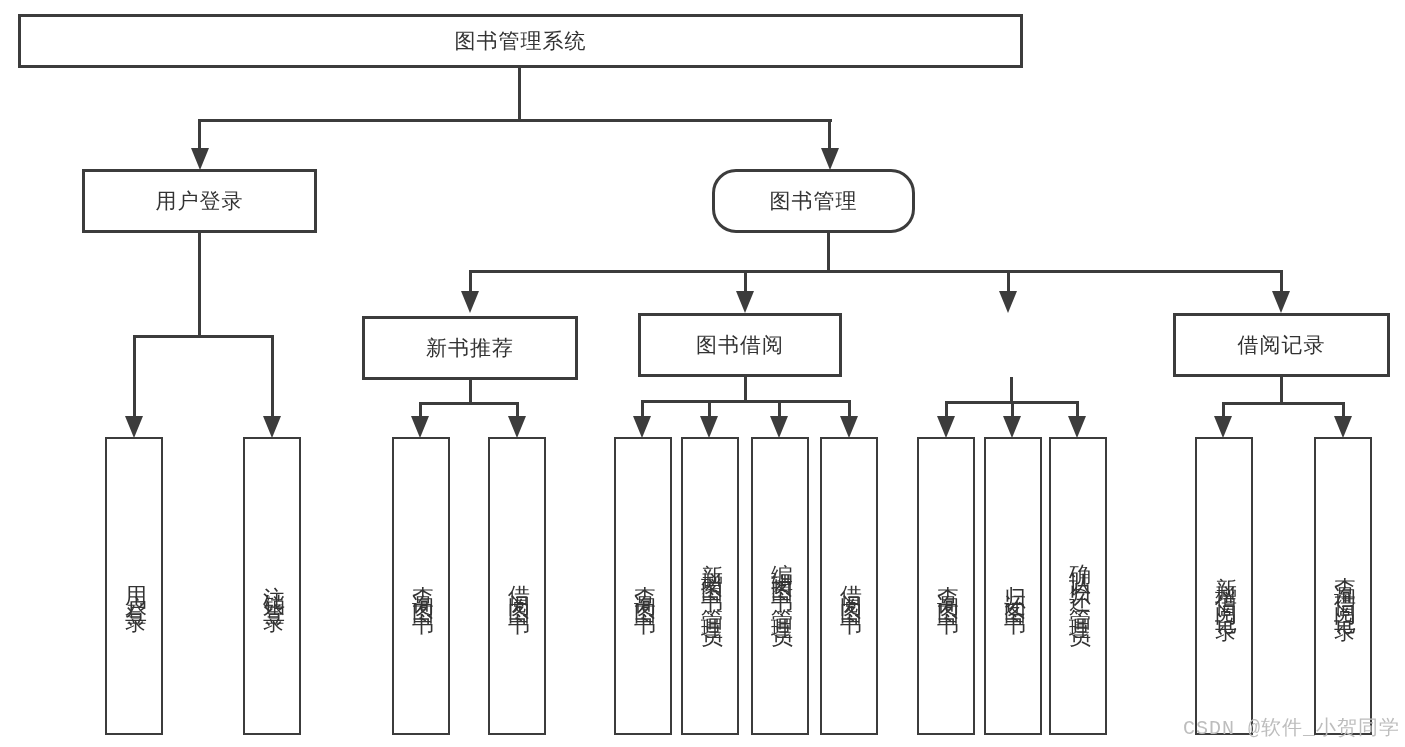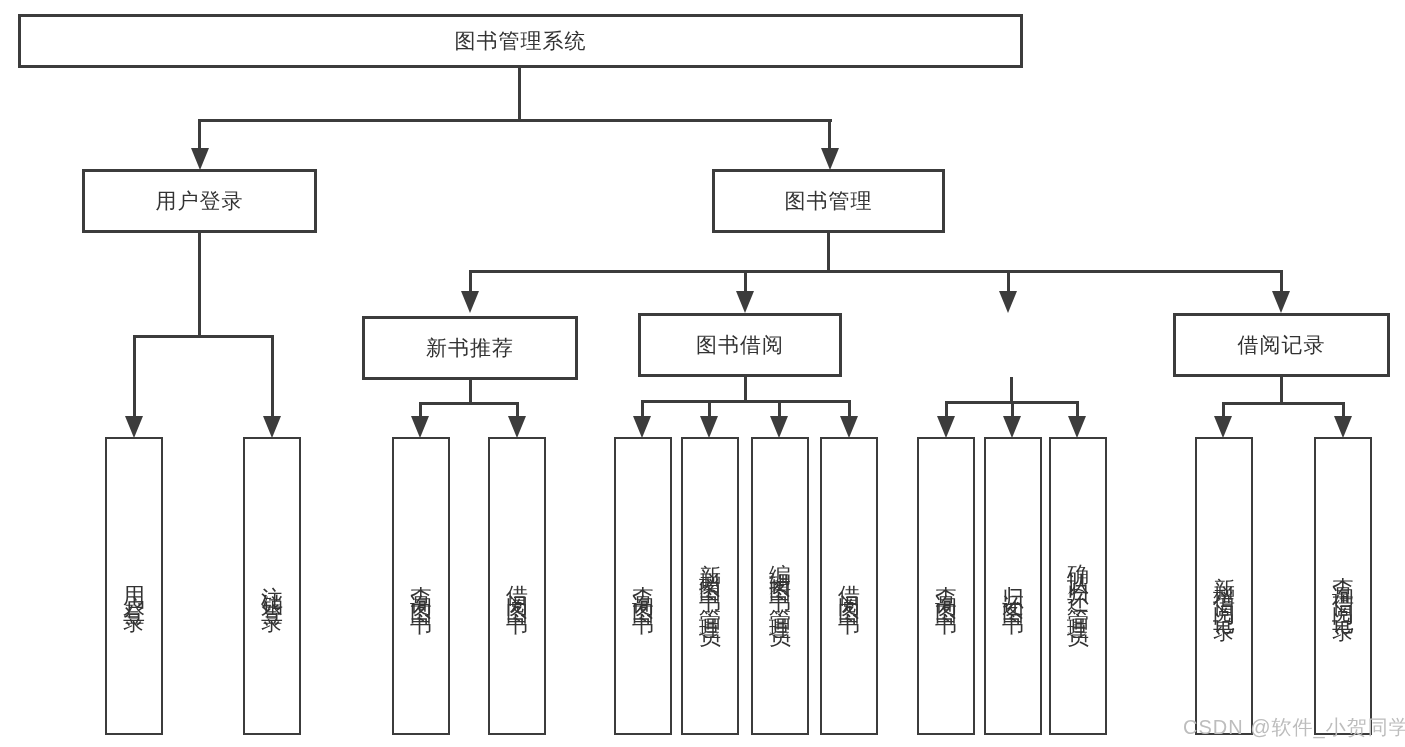--- a/index.html
+++ b/index.html
@@ -1,19 +1,19 @@
 <!DOCTYPE html>
 <html><head>
 <meta charset="utf-8">
 <style>
   html,body { margin:0; padding:0; background:#ffffff; }
   .canvas {
     position:relative; width:1405px; height:747px;
     background:#ffffff; overflow:hidden;
-    font-family:Liberation Sans, sans-serif;
+    font-family:Liberation Mono, monospace;
     color:#303030;
   }
   .hbox {
     position:absolute; box-sizing:border-box;
     border:3px solid #3c3c3c; background:#ffffff;
     display:flex; align-items:center; justify-content:center;
     font-size:21px; letter-spacing:1px; color:#333333;
   }
   .vbox {
     position:absolute; box-sizing:border-box;
@@ -45,21 +45,21 @@
 <div class="canvas">
 
   <div class="hbox" style="left:18px; top:14px; width:1005px; height:54px;">
     <span>图书管理系统</span>
   </div>
 
   <div class="hbox" style="left:82px; top:169px; width:235px; height:64px;">
     <span>用户登录</span>
   </div>
 
-  <div class="hbox" style="left:712px; top:169px; width:233px; height:64px;">
+  <div class="hbox" style="left:712px; top:169px; width:203px; height:64px;border-radius:24px;">
     <span>图书管理</span>
   </div>
 
   <div class="hbox" style="left:362px; top:316px; width:216px; height:64px;">
     <span>新书推荐</span>
   </div>
 
   <div class="hbox" style="left:638px; top:313px; width:204px; height:64px;">
     <span>图书借阅</span>
   </div>

